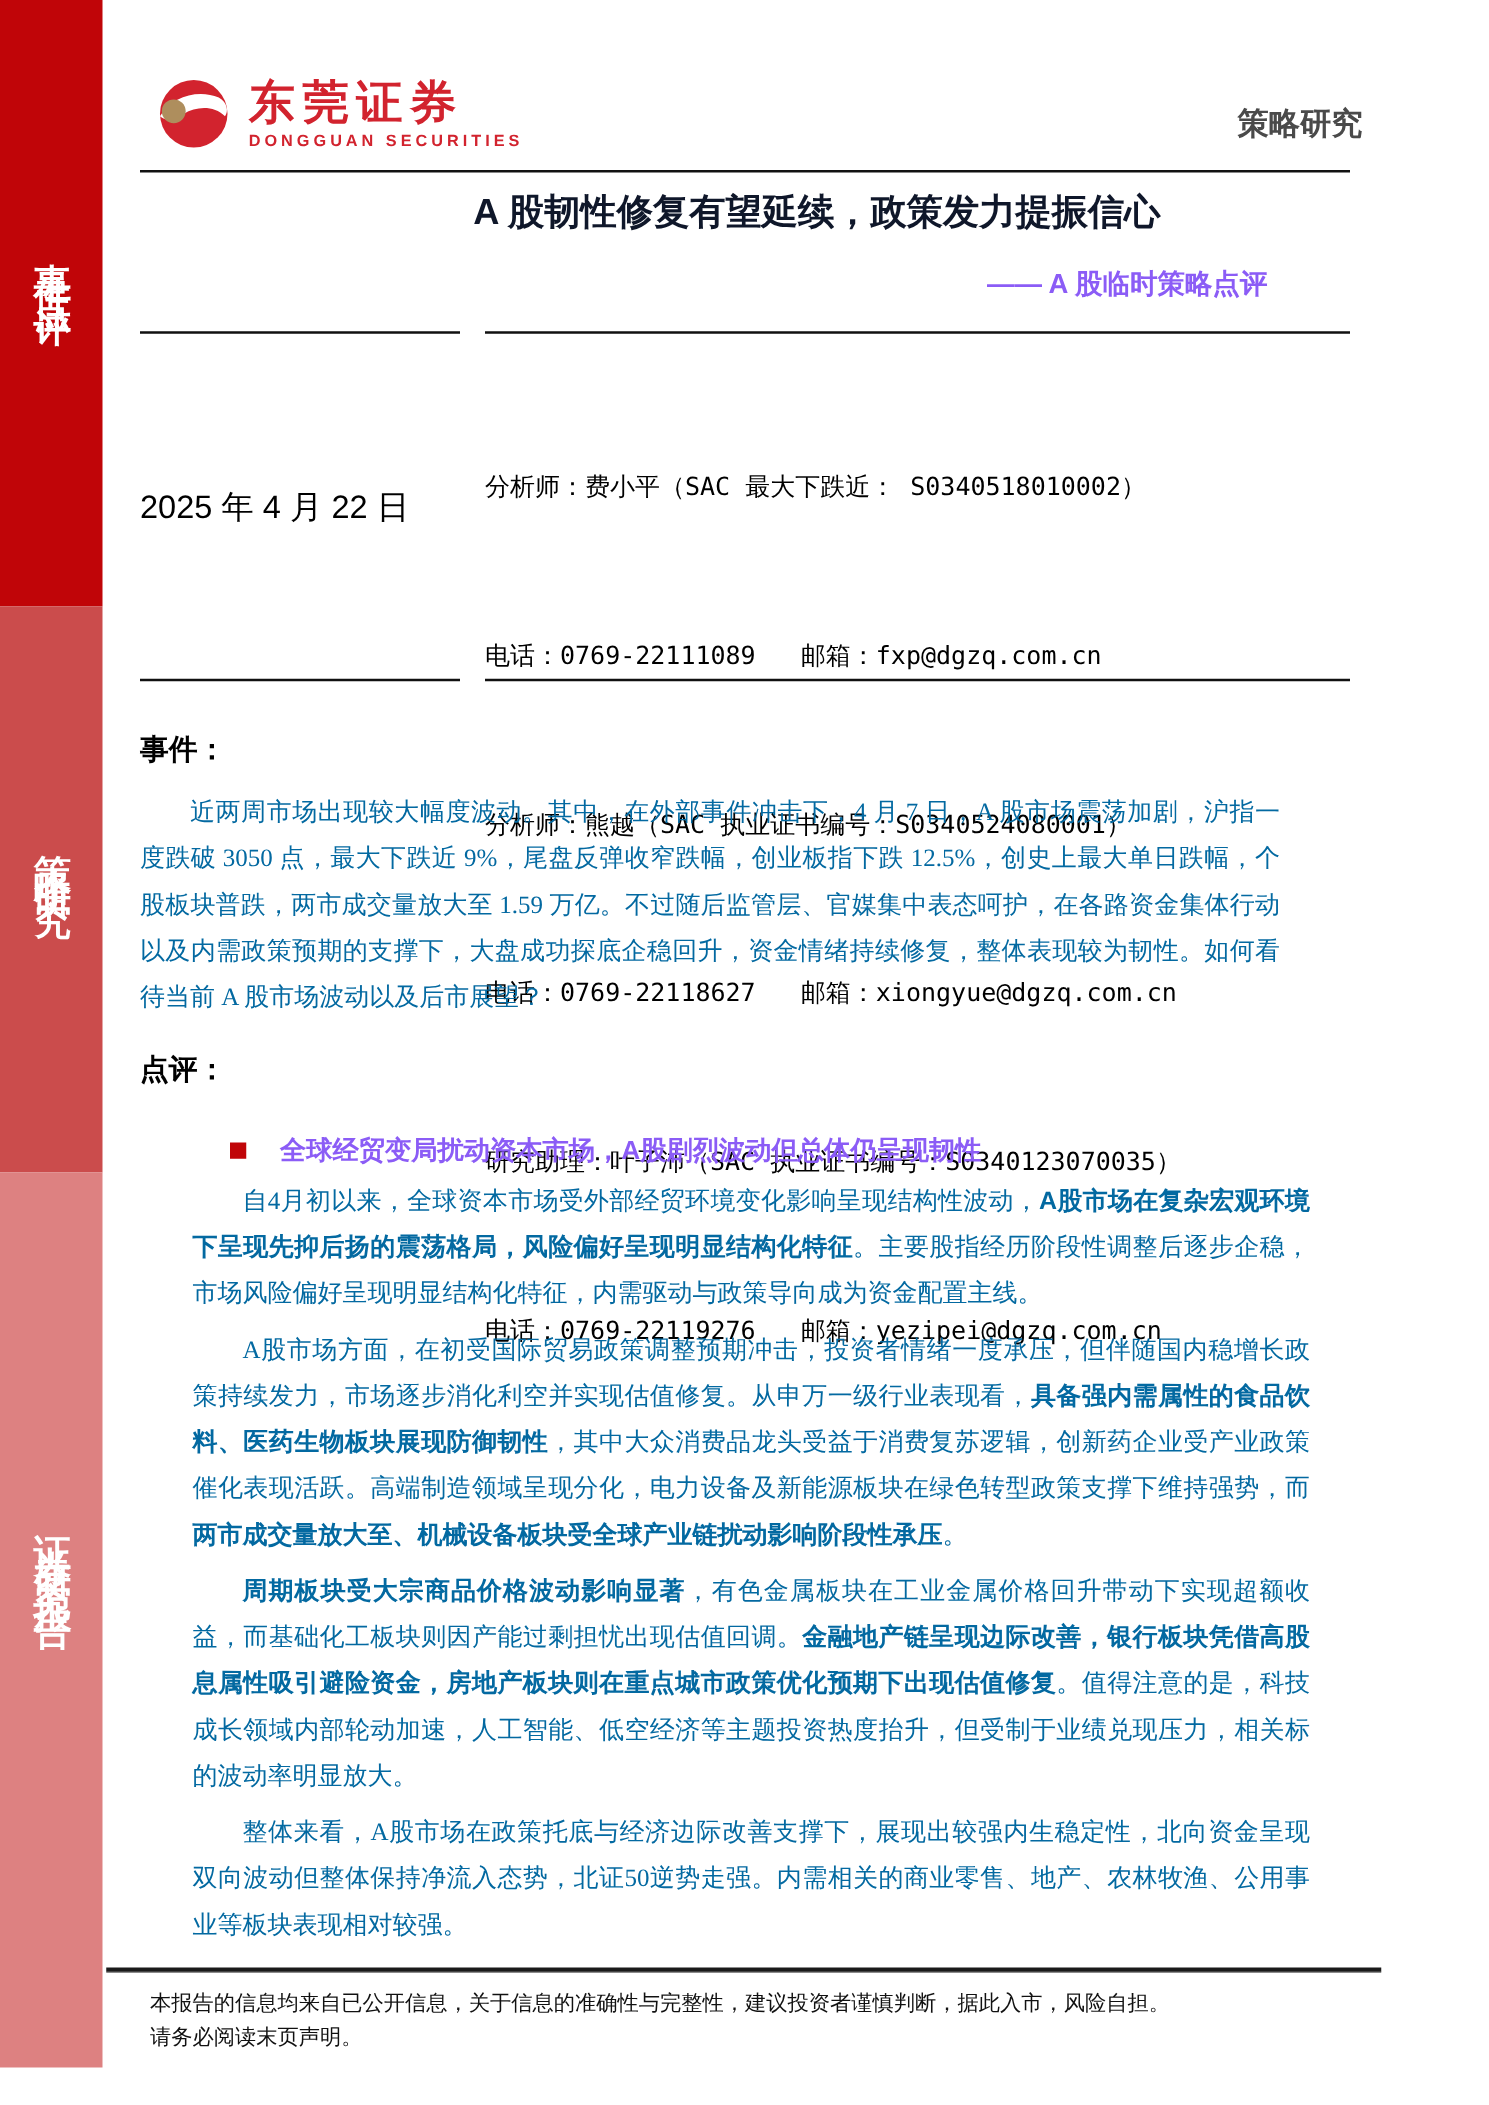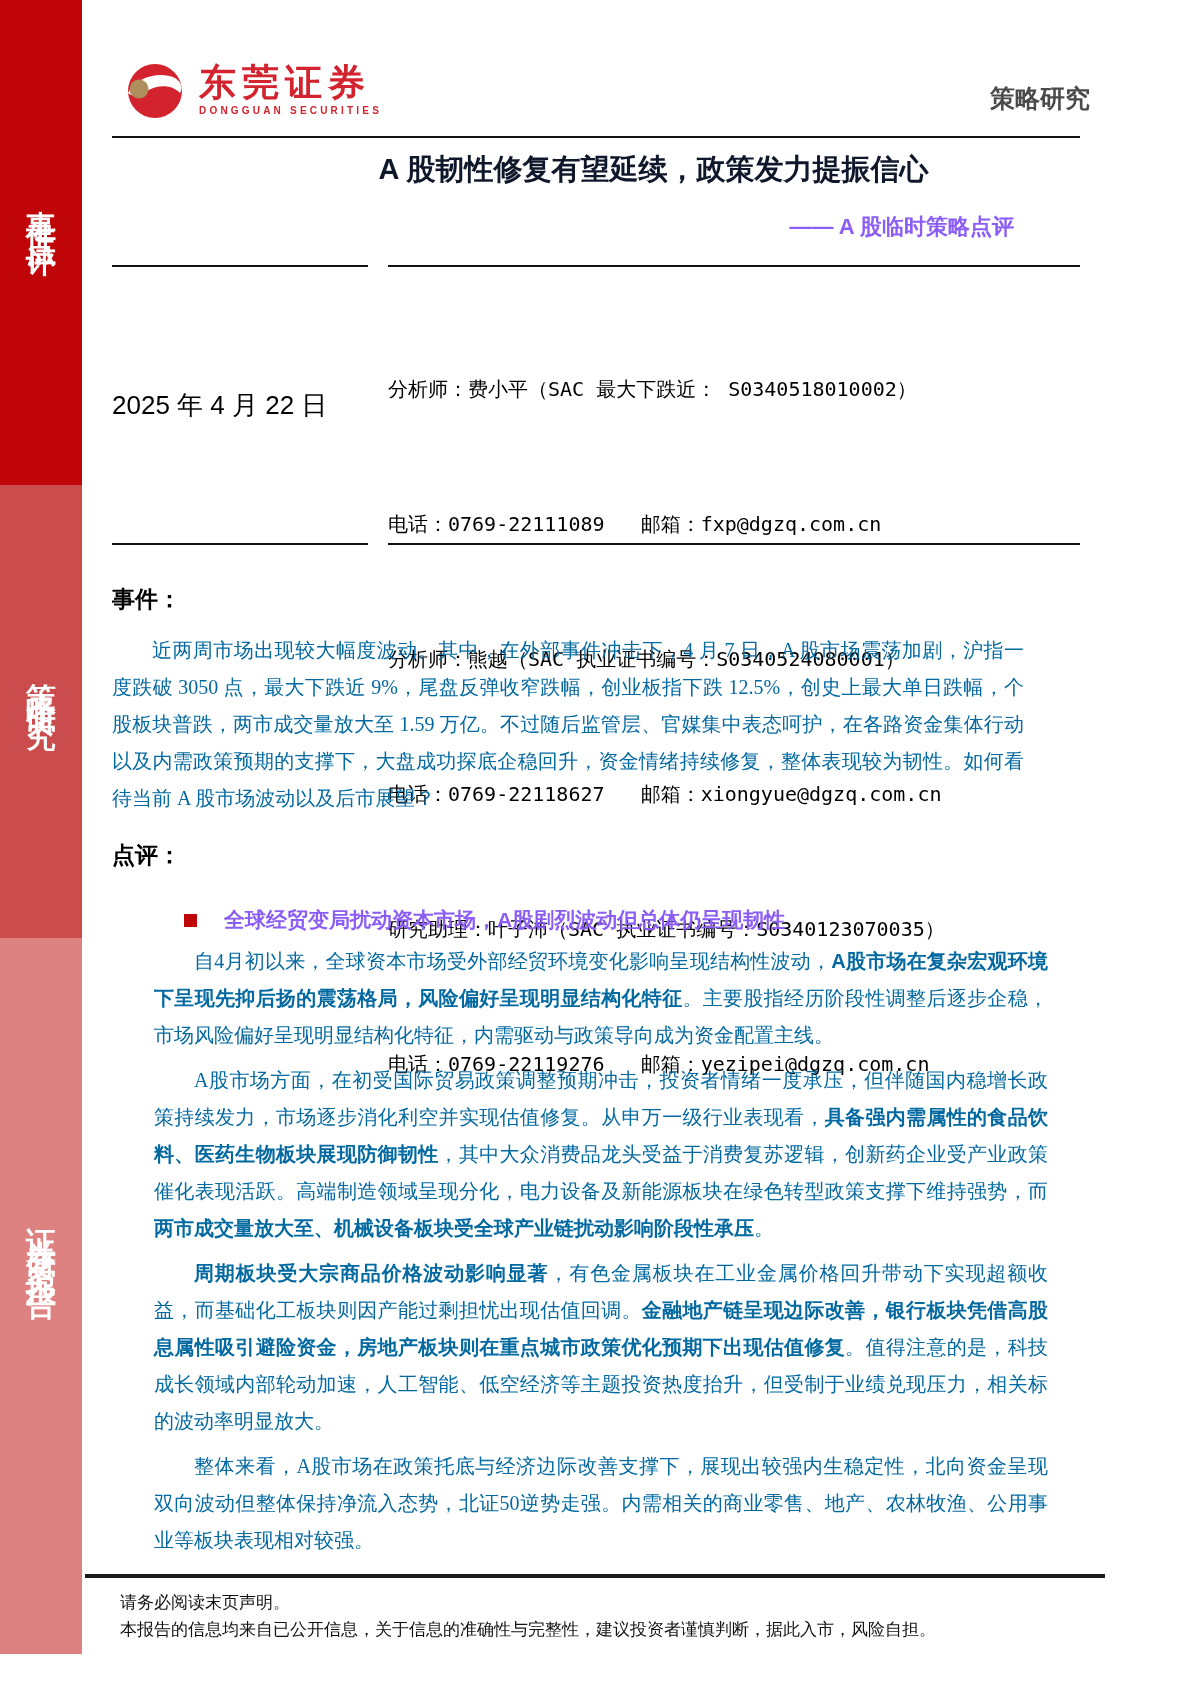--- a/index.html
+++ b/index.html
@@ -13,21 +13,21 @@
   .seg2 { top:485px; height:453px; background:#cb4c4c; padding-bottom:58px; }
   .seg3 { top:938px; height:716px; background:#dd8181; padding-bottom:112px; }
   .vtext { writing-mode:vertical-rl; text-orientation:upright; color:#ffffff;
     font-weight:bold; font-size:30px; letter-spacing:12px; line-height:1; }
 
   
   .logo { position:absolute; left:127px; top:62px; display:flex; align-items:flex-start; }
   .logo-icon { width:56px; height:58px; margin-right:16px; }
   .logo-txt-cn { font-family:"Liberation Serif","DejaVu Serif",serif; color:#d2232e;
     font-weight:bold; font-size:37px; letter-spacing:6px; line-height:1.15; }
-  .logo-txt-en { color:#d2232e; font-weight:bold; font-size:10px; letter-spacing:3.2px; }
+  .logo-txt-en { color:#d2232e; font-weight:bold; font-size:13px; letter-spacing:3.2px; }
   .hdr-category { position:absolute; right:101px; top:82px; font-size:25px;
     font-weight:bold; color:#4a4a4a; }
   .hdr-rule { position:absolute; left:112px; top:136px; width:968px;
     border-top:2.5px solid #111; }
 
   
   .title { position:absolute; left:112px; top:150px; width:968px; padding-left:115px;
     text-align:center; font-size:29px; font-weight:bold; color:#0f172a; }
   .subtitle { position:absolute; left:112px; top:212px; width:968px; padding-right:66px;
     text-align:right; font-size:22px; font-weight:bold; color:#8b5cf6; }
@@ -114,15 +114,15 @@
 </div>
 <div class="comment-paras">
   <div class="para"><span>自4月初以来，全球资本市场受外部经贸环境变化影响呈现结构性波动，</span><span class="b">A股市场在复杂宏观环境下呈现先抑后扬的震荡格局，风险偏好呈现明显结构化特征</span><span>。主要股指经历阶段性调整后逐步企稳，市场风险偏好呈现明显结构化特征，内需驱动与政策导向成为资金配置主线。</span></div>
   <div class="para"><span>A股市场方面，在初受国际贸易政策调整预期冲击，投资者情绪一度承压，但伴随国内稳增长政策持续发力，市场逐步消化利空并实现估值修复。从申万一级行业表现看，</span><span class="b">具备强内需属性的食品饮料、医药生物板块展现防御韧性</span><span>，其中大众消费品龙头受益于消费复苏逻辑，创新药企业受产业政策催化表现活跃。高端制造领域呈现分化，电力设备及新能源板块在绿色转型政策支撑下维持强势，而</span><span class="b">两市成交量放大至、机械设备板块受全球产业链扰动影响阶段性承压</span><span>。</span></div>
   <div class="para"><span class="b">周期板块受大宗商品价格波动影响显著</span><span>，有色金属板块在工业金属价格回升带动下实现超额收益，而基础化工板块则因产能过剩担忧出现估值回调。</span><span class="b">金融地产链呈现边际改善，银行板块凭借高股息属性吸引避险资金，房地产板块则在重点城市政策优化预期下出现估值修复</span><span>。值得注意的是，科技成长领域内部轮动加速，人工智能、低空经济等主题投资热度抬升，但受制于业绩兑现压力，相关标的波动率明显放大。</span></div>
   <div class="para"><span>整体来看，A股市场在政策托底与经济边际改善支撑下，展现出较强内生稳定性，北向资金呈现双向波动但整体保持净流入态势，北证50逆势走强。内需相关的商业零售、地产、农林牧渔、公用事业等板块表现相对较强。</span></div>
 </div>
 
 <div class="footer-rule"></div>
 <div class="footer-text">
+  <div>本报告的信息均来自已公开信息，关于信息的准确性与完整性，建议投资者谨慎判断，据此入市，风险自担。</div>
   <div>请务必阅读末页声明。</div>
-  <div>本报告的信息均来自已公开信息，关于信息的准确性与完整性，建议投资者谨慎判断，据此入市，风险自担。</div>
 </div>
 
 </body></html>

